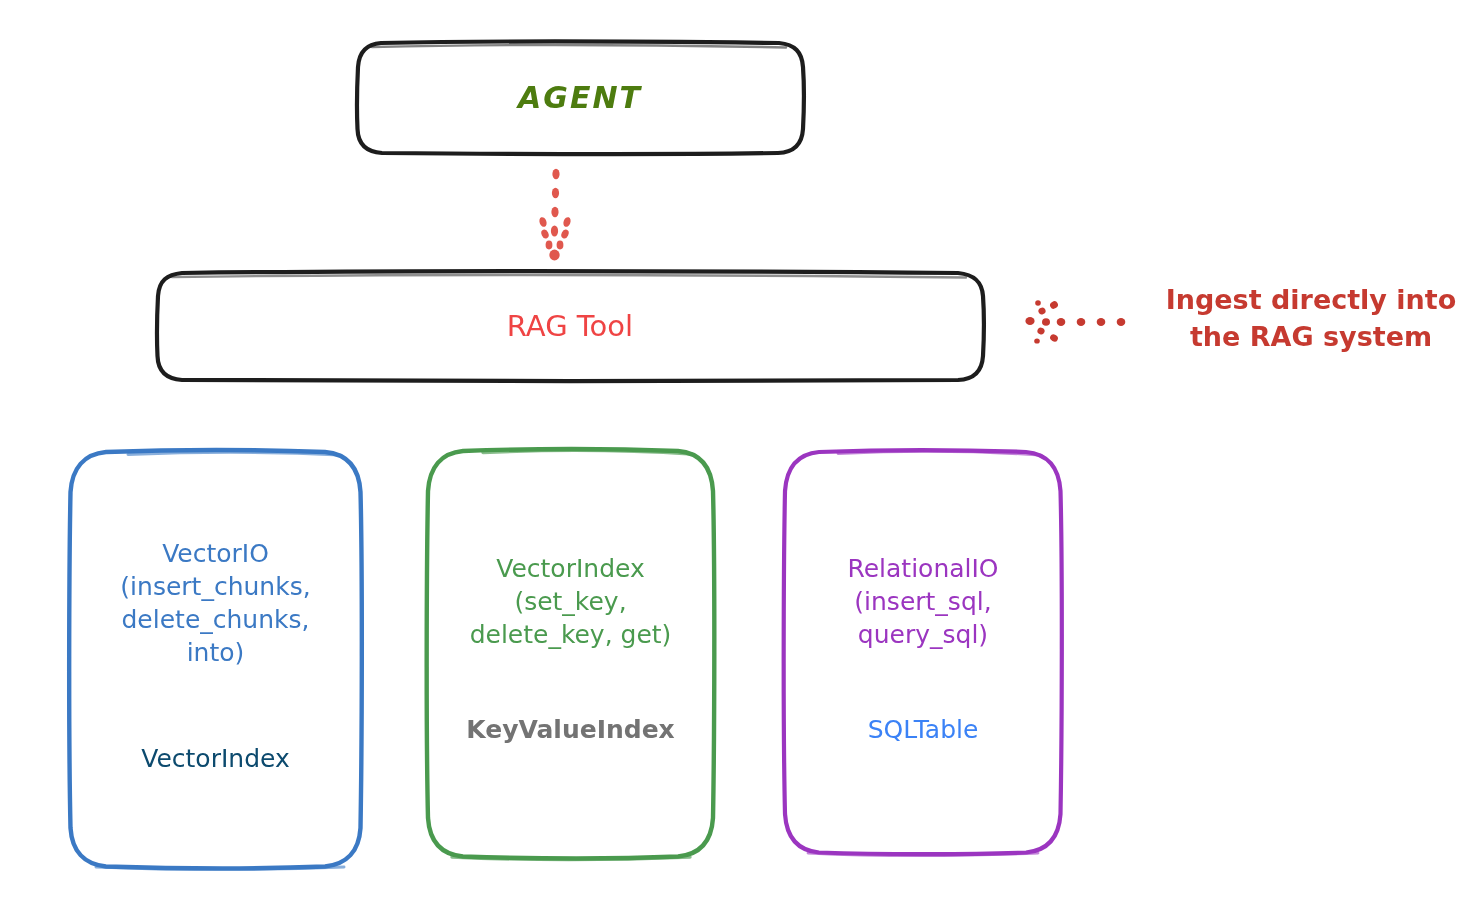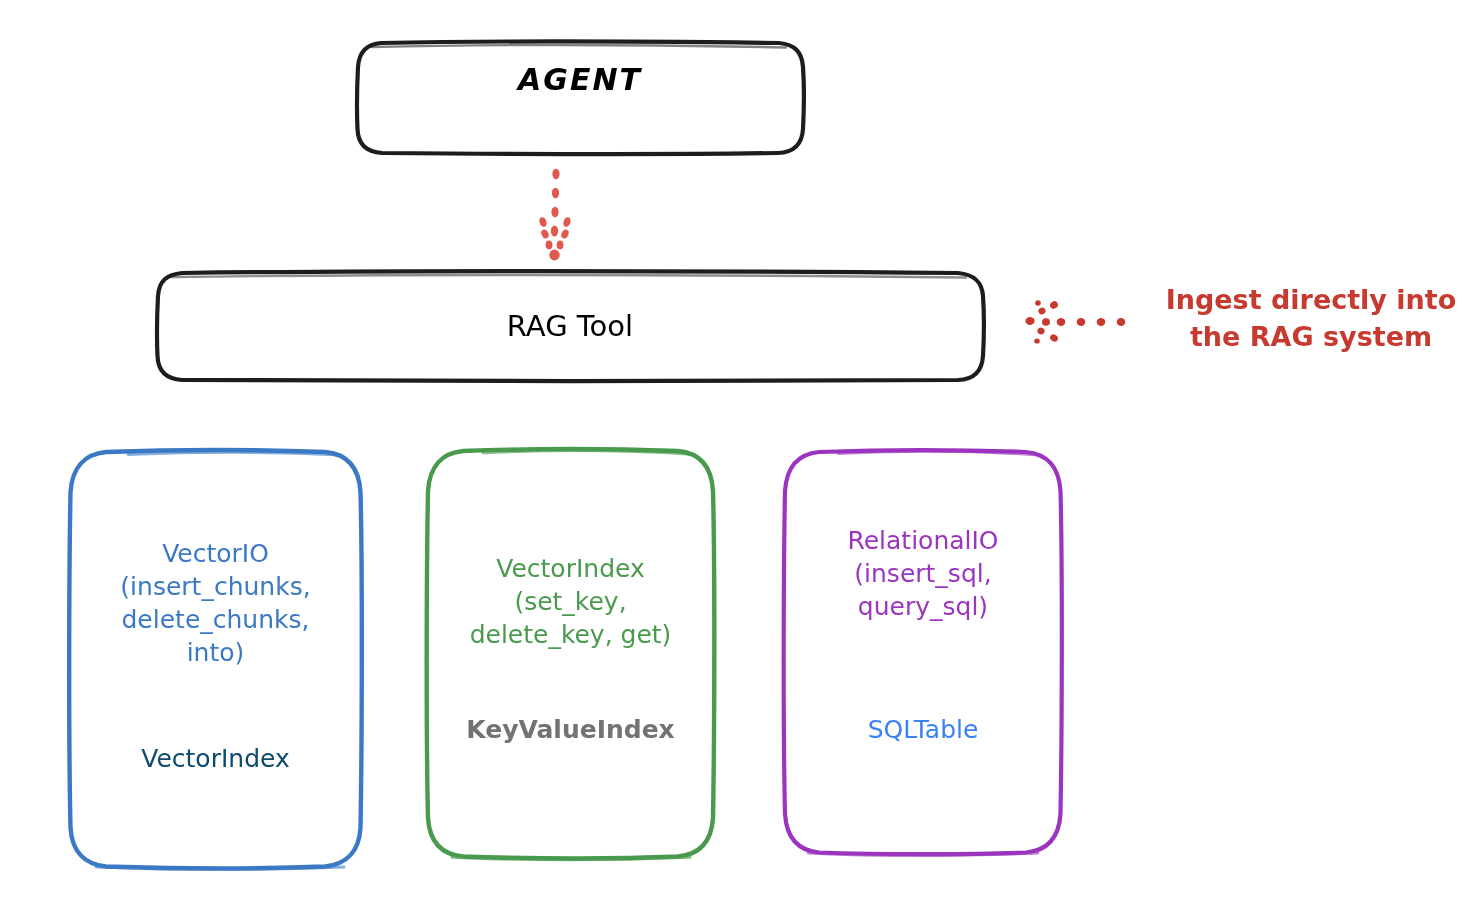--- a/index.html
+++ b/index.html
@@ -24,36 +24,36 @@
   .node-label {
     position: absolute;
     text-align: center;
     line-height: 1.32;
     white-space: pre-line;
     user-select: none;
   }
   
   #agent-box-label {
     left: 357px;
-    top: 60px;
+    top: 78px;
     width: 446px;
     font-size: 30px;
     font-style: italic;
     font-weight: 600;
     letter-spacing: 2px;
-    color: #000000;
+    color: #4d7c0f;
     font-family: "DejaVu Sans", sans-serif;
   }
   
   #rag-tool-box-label {
     left: 157px;
     top: 307px;
     width: 826px;
     font-size: 29px;
-    color: #000000;
+    color: #ef4444;
     font-family: "DejaVu Sans", sans-serif;
     text-align: center;
   }
   
   .provider-title {
     font-size: 25px;
     font-weight: 500;
     font-family: "DejaVu Sans", sans-serif;
   }
   .provider-index {
@@ -72,21 +72,21 @@
   #key-value-io-api {
     left: 428px; top: 552px;  width: 285px;
     color: #4a9a4e;
   }
   #key-value-io-index {
     left: 428px; top: 713px;  width: 285px;
     color: #737373;
     font-weight: bold;
   }
   #relational-io-api {
-    left: 785px; top: 524px;  width: 276px;
+    left: 785px; top: 552px;  width: 276px;
     color: #9b35c0;
   }
   #relational-io-index {
     left: 785px; top: 713px;  width: 276px;
     color: #3b82f6;
   }
   
   #ingest-annotation-text {
     position: absolute;
     left: 1141px;

